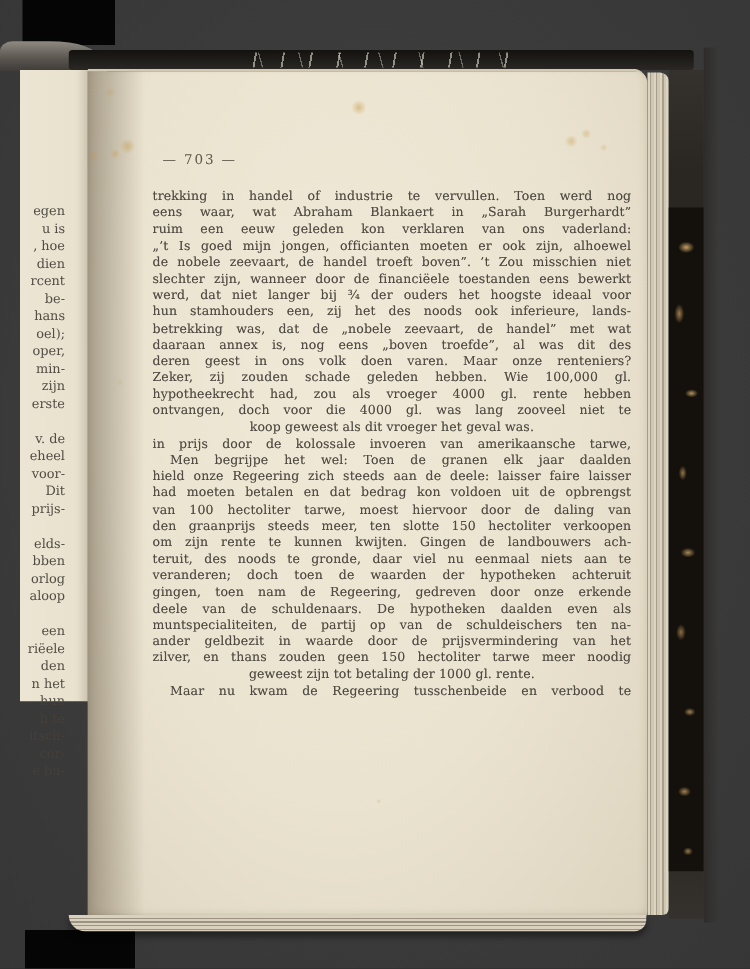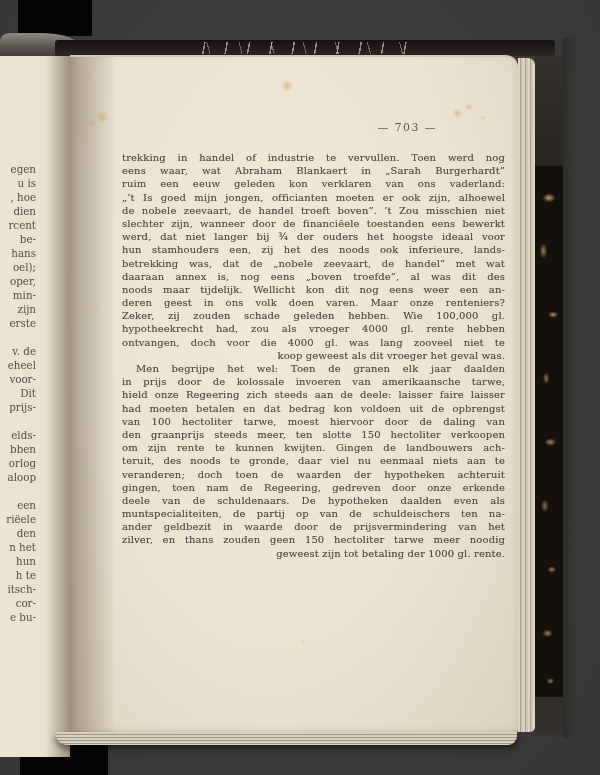--- a/index.html
+++ b/index.html
@@ -26,21 +26,21 @@
   }
   .top-cover-flecks{
     position:absolute;left:195px;top:42px;width:230px;height:12px;
     background-color:transparent;
     background-image:
       repeating-linear-gradient(100deg, transparent 0 9px, rgba(240,235,220,.55) 9px 10.5px, transparent 10.5px 22px),
       repeating-linear-gradient(75deg, transparent 0 14px, rgba(240,235,220,.38) 14px 15px, transparent 15px 31px);
   }
 
   .left-page{
-    position:absolute;left:0;top:56px;width:70px;height:701px;
+    position:absolute;left:16px;top:56px;width:70px;height:505px;
     background:linear-gradient(to right,#ece5d3 0%,#e9e2cf 60%,#d9d0ba 100%);
   }
   .left-gutter{
     position:absolute;right:0;top:0;width:24px;height:100%;
     background:linear-gradient(to right, rgba(60,48,30,0), rgba(60,48,30,.38));
   }
   .frag-col{
     position:absolute;left:0;top:106px;width:36px;
     font-size:10.3px;color:var(--ink,#46403a);
   }
@@ -52,32 +52,32 @@
       radial-gradient(ellipse at 45% 35%, #f0e9d7 0%, #eae3d0 55%, #ddd4bf 100%);
     border-radius:0 12px 8px 0;
     border-top:2px solid #d2c9b3;
     box-shadow:inset 0 -4px 8px rgba(90,75,50,.18);
   }
   .right-page::before{
     content:"";position:absolute;left:0;top:0;width:46px;height:100%;
     background:linear-gradient(to right, rgba(70,55,35,.40), rgba(70,55,35,0));
   }
   .page-number{
-    position:absolute;left:77px;top:64px;width:290px;
-    text-align:right;font-size:10.8px;letter-spacing:1.5px;
+    position:absolute;left:60px;top:64px;width:290px;
+    text-align:left;font-size:10.8px;letter-spacing:1.5px;
     color:var(--ink-light,#5d564a);
   }
   .text-block{
     position:absolute;left:52px;top:94px;width:383px;
     font-size:10px;color:var(--ink,#46403a);
     letter-spacing:.12px;
   }
   .tline{
     height:13.2px;line-height:13.2px;overflow:hidden;
-    text-align:right;opacity:.94;
+    text-align:center;opacity:.94;
     text-shadow:0 0 .4px rgba(70,64,58,.45);
   }
   .tline.just{text-align:justify;text-align-last:justify;}
   .tline.indent{padding-left:14px;}
   .tline.just.indent{padding-left:0;text-indent:14px;}
 
   .stack-right{
     position:absolute;left:518px;top:58px;width:17px;height:674px;
     background:repeating-linear-gradient(to right,#dcd4c1 0 2px,#a89f8b 2px 3px,#cfc7b4 3px 5px);
     border-radius:0 7px 5px 0;
@@ -173,41 +173,41 @@
         <div class="tline just">trekking in handel of industrie te vervullen. Toen werd nog</div>
         <div class="tline just">eens waar, wat Abraham Blankaert in „Sarah Burgerhardt”</div>
         <div class="tline just">ruim een eeuw geleden kon verklaren van ons vaderland:</div>
         <div class="tline just">„’t Is goed mijn jongen, officianten moeten er ook zijn, alhoewel</div>
         <div class="tline just">de nobele zeevaart, de handel troeft boven”. ’t Zou misschien niet</div>
         <div class="tline just">slechter zijn, wanneer door de financiëele toestanden eens bewerkt</div>
         <div class="tline just">werd, dat niet langer bij ¾ der ouders het hoogste ideaal voor</div>
         <div class="tline just">hun stamhouders een, zij het des noods ook inferieure, lands-</div>
         <div class="tline just">betrekking was, dat de „nobele zeevaart, de handel” met wat</div>
         <div class="tline just">daaraan annex is, nog eens „boven troefde”, al was dit des</div>
-        <div class="tline just">noods maar tijdelijk. Wellicht kon dit nog eens weer een an-</div>
         <div class="tline just">deren geest in ons volk doen varen. Maar onze renteniers?</div>
         <div class="tline just">Zeker, zij zouden schade geleden hebben. Wie 100,000 gl.</div>
         <div class="tline just">hypotheekrecht had, zou als vroeger 4000 gl. rente hebben</div>
         <div class="tline just">ontvangen, doch voor die 4000 gl. was lang zooveel niet te</div>
         <div class="tline">koop geweest als dit vroeger het geval was.</div>
+        <div class="tline just">in prijs door de kolossale invoeren van amerikaansche tarwe,</div>
         <div class="tline just indent">Men begrijpe het wel: Toen de granen elk jaar daalden</div>
-        <div class="tline just">in prijs door de kolossale invoeren van amerikaansche tarwe,</div>
         <div class="tline just">hield onze Regeering zich steeds aan de deele: laisser faire laisser</div>
         <div class="tline just">had moeten betalen en dat bedrag kon voldoen uit de opbrengst</div>
         <div class="tline just">van 100 hectoliter tarwe, moest hiervoor door de daling van</div>
         <div class="tline just">den graanprijs steeds meer, ten slotte 150 hectoliter verkoopen</div>
         <div class="tline just">om zijn rente te kunnen kwijten. Gingen de landbouwers ach-</div>
         <div class="tline just">teruit, des noods te gronde, daar viel nu eenmaal niets aan te</div>
         <div class="tline just">veranderen; doch toen de waarden der hypotheken achteruit</div>
         <div class="tline just">gingen, toen nam de Regeering, gedreven door onze erkende</div>
         <div class="tline just">deele van de schuldenaars. De hypotheken daalden even als</div>
         <div class="tline just">muntspecialiteiten, de partij op van de schuldeischers ten na-</div>
         <div class="tline just">ander geldbezit in waarde door de prijsvermindering van het</div>
         <div class="tline just">zilver, en thans zouden geen 150 hectoliter tarwe meer noodig</div>
         <div class="tline">geweest zijn tot betaling der 1000 gl. rente.</div>
+        <div class="tline just indent">Maar nu kwam de Regeering tusschenbeide en verbood te</div>
       </div>
   </div>
 
   <div class="stack-right"></div>
   <div class="marble"></div>
   <div class="cover-right-line"></div>
   <div class="stack-bottom"></div>
 
   <div class="stain-layer">
       <div class="stain" style="left: 281px; top: 80px; width: 12px; height: 12px; opacity: 0.55;"></div>

